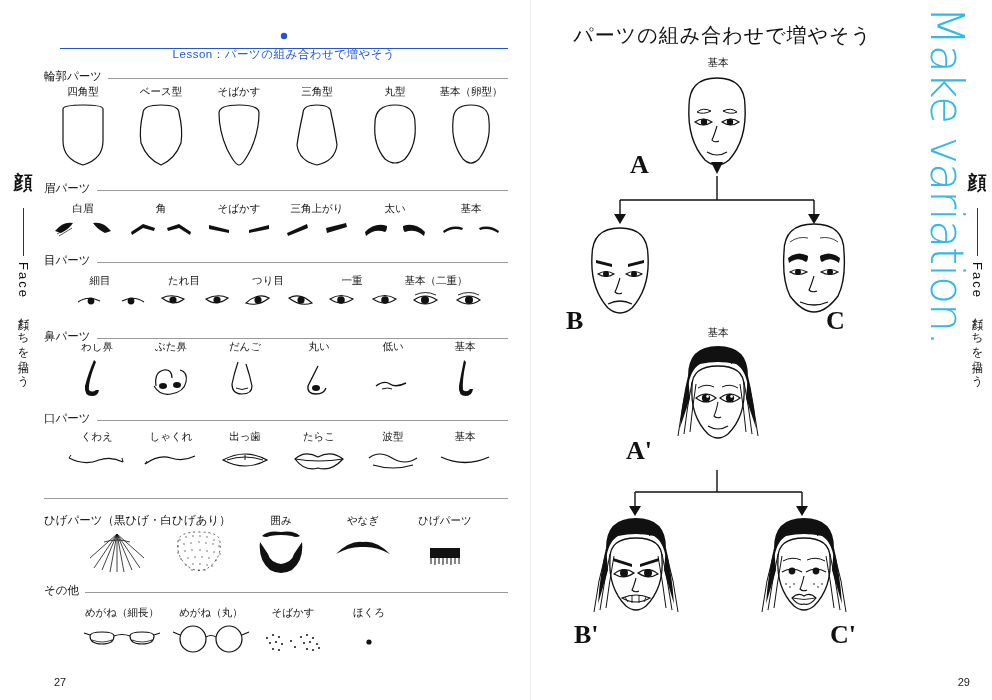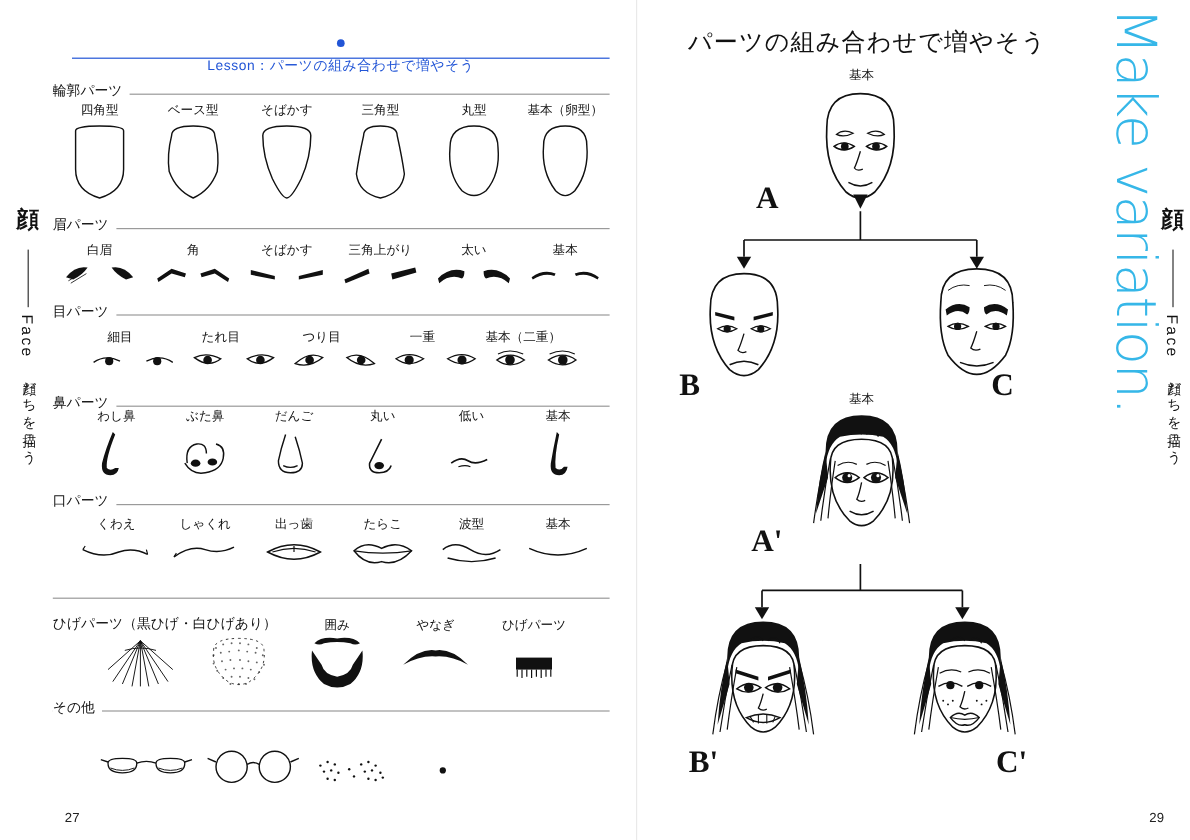--- a/index.html
+++ b/index.html
@@ -478,20 +478,26 @@
           </g>
         </svg>
       </div>
     </div>
 
     <div class="sect" style="top:580px;">
       <span class="sect-title">その他</span>
     </div>
     <div class="sect-rule" style="top:592px;"></div>
 
+    <div class="labels-row" style="left:76px;top:606px;width:330px;">
+      <div class="cl" style="width:92px">めがね（細長）</div>
+      <div class="cl" style="width:86px">めがね（丸）</div>
+      <div class="cl" style="width:78px">そばかす</div>
+      <div class="cl" style="width:74px">ほくろ</div>
+    </div>
 
     <div class="art-row" style="left:76px;top:620px;width:330px;height:40px;">
       <div class="art-cell" style="width:92px">
         <svg width="80" height="36" viewBox="0 0 80 36">
           <path class="ln" d="M8 14 Q8 10 20 10 Q32 10 32 14 Q32 22 20 22 Q8 22 8 14 Z" stroke-width="1.1"></path>
           <path class="ln" d="M48 14 Q48 10 60 10 Q72 10 72 14 Q72 22 60 22 Q48 22 48 14 Z" stroke-width="1.1"></path>
           <path class="ln" d="M32 14 Q40 11 48 14" stroke-width="1.1"></path>
           <path class="ln" d="M8 13 L2 11 M72 13 L78 11" stroke-width="1.1"></path>
           <path class="ln" d="M10 18 Q20 22 30 18 M50 18 Q60 22 70 18" stroke-width="0.8"></path>
         </svg>

